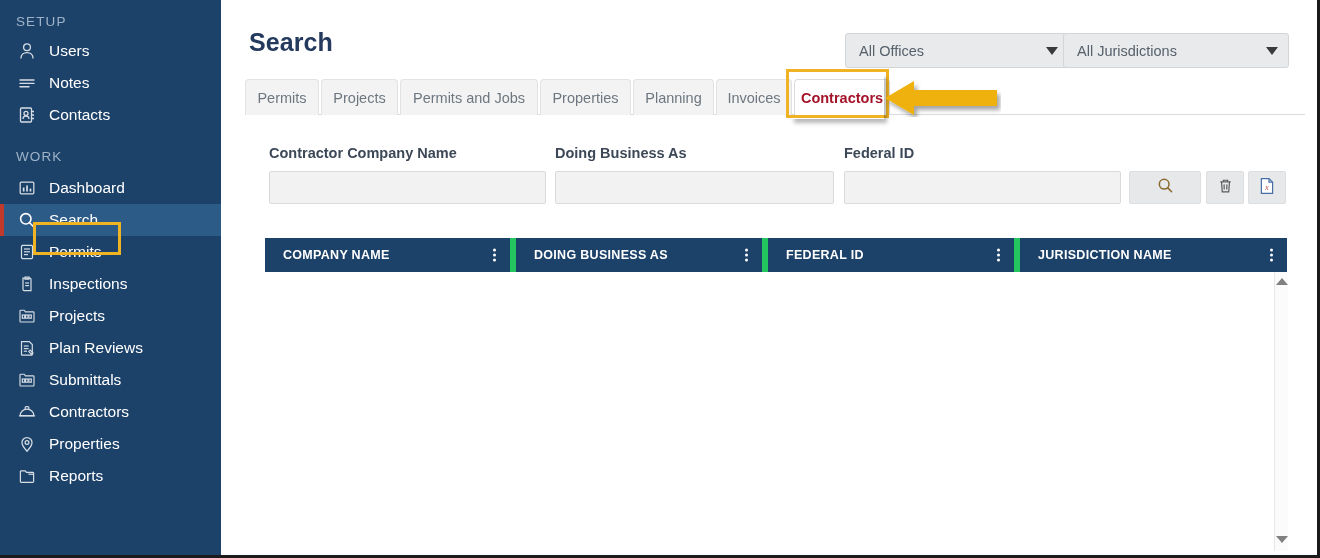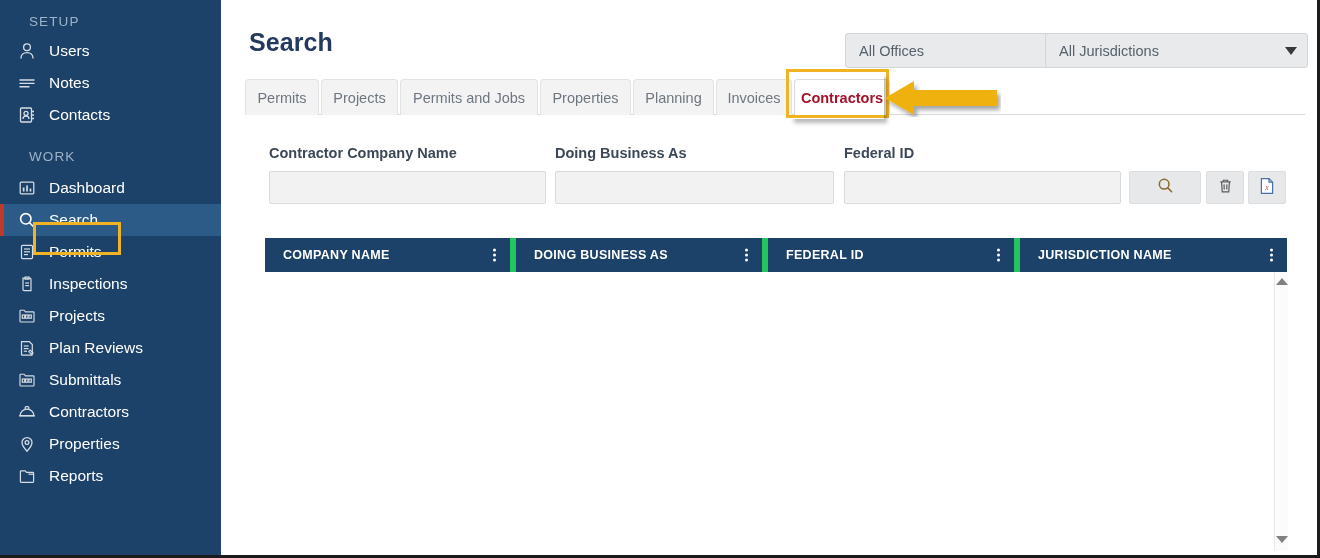--- a/index.html
+++ b/index.html
@@ -24,21 +24,20 @@
     width: 221px; height: 555px;
     background: #1d4269;
     overflow: hidden;
   }
   .side-section {
     color: #9fb3c8;
     font-size: 13.5px;
     letter-spacing: 1.1px;
     font-weight: 400;
     padding-left: 16px;
-    margin-left: 13px;
   }
   .side-section.setup { padding-top: 14px; padding-bottom: 6px; }
   .side-section.work  { padding-top: 18px; padding-bottom: 8px; }
 
   .nav-item {
     position: relative;
     display: flex;
     align-items: center;
     height: 32px;
     padding-left: 16px;
@@ -112,21 +111,21 @@
     color: #56616b;
   }
   .dd .caret {
     width: 0; height: 0;
     border-left: 6px solid transparent;
     border-right: 6px solid transparent;
     border-top: 8px solid #3a3a3a;
     margin-left: 8px;
   }
   #dd-offices { left: 624px; width: 224px; }
-  #dd-juris   { left: 824px; width: 263px; }
+  #dd-juris   { left: 842px; width: 226px; }
 
   
   #tabstrip {
     position: absolute;
     left: 24px; top: 79px;
     width: 1060px; height: 36px;
     border-bottom: 1px solid #d9dcdf;
   }
   .tab {
     position: absolute;

